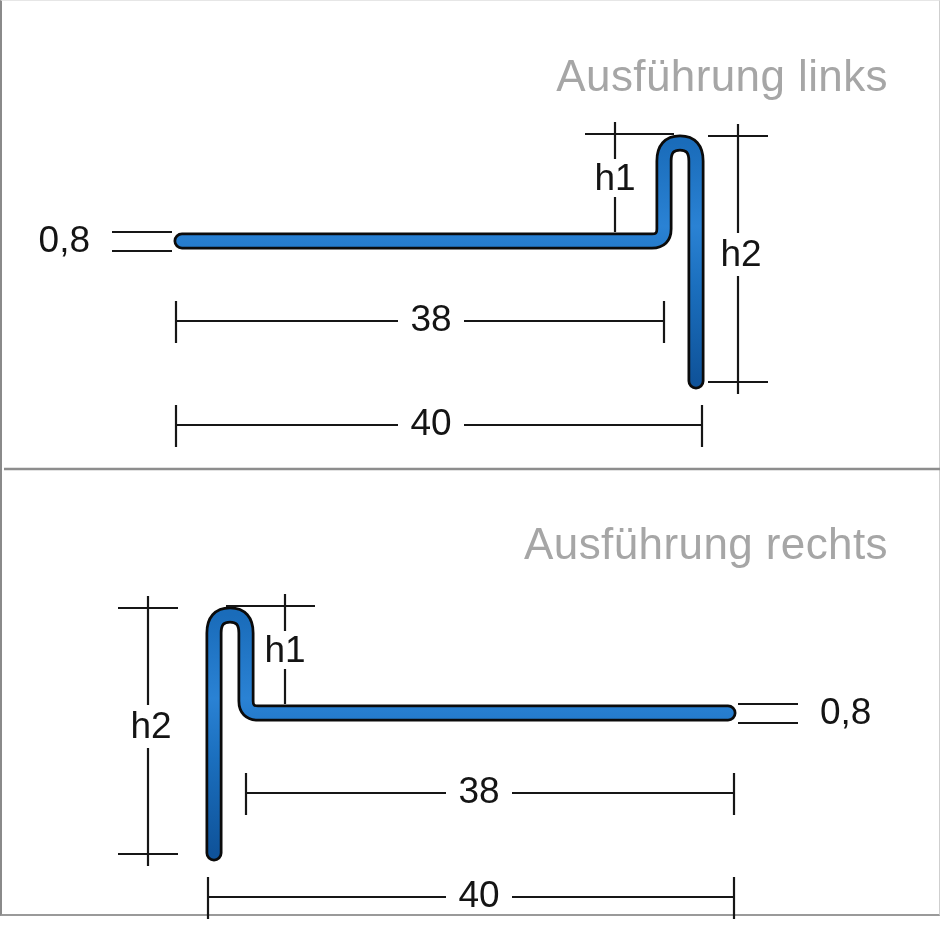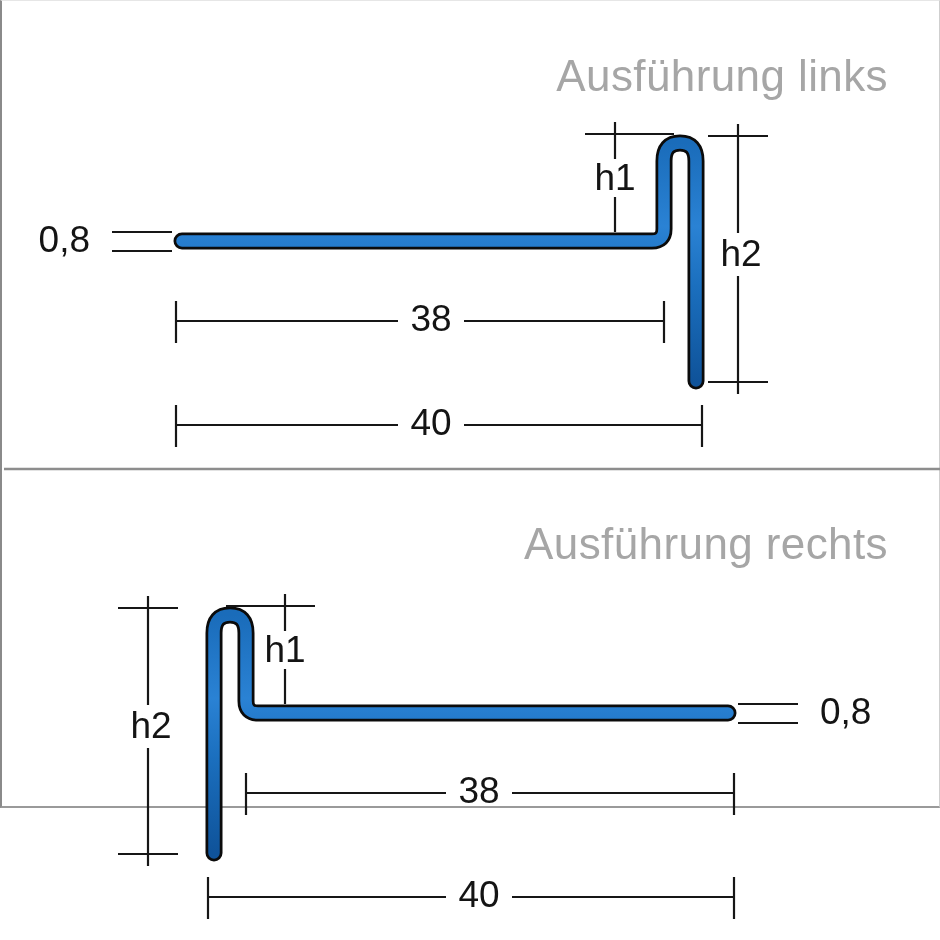--- a/index.html
+++ b/index.html
@@ -9,21 +9,21 @@
   }
   body {
     width: 940px;
     height: 940px;
     font-family: "Liberation Sans", sans-serif;
     overflow: hidden;
   }
   #sheet {
     position: relative;
     width: 940px;
-    height: 808px;
+    height: 916px;
     background: #ffffff;
     box-sizing: border-box;
     border-left: 2px solid #8a8a8a;
     border-right: 1px solid #cfcfcf;
     border-top: 1px solid #e6e6e6;
     border-bottom: 2px solid #9a9a9a;
   }
   svg.drawing {
     position: absolute;
     left: 0;

